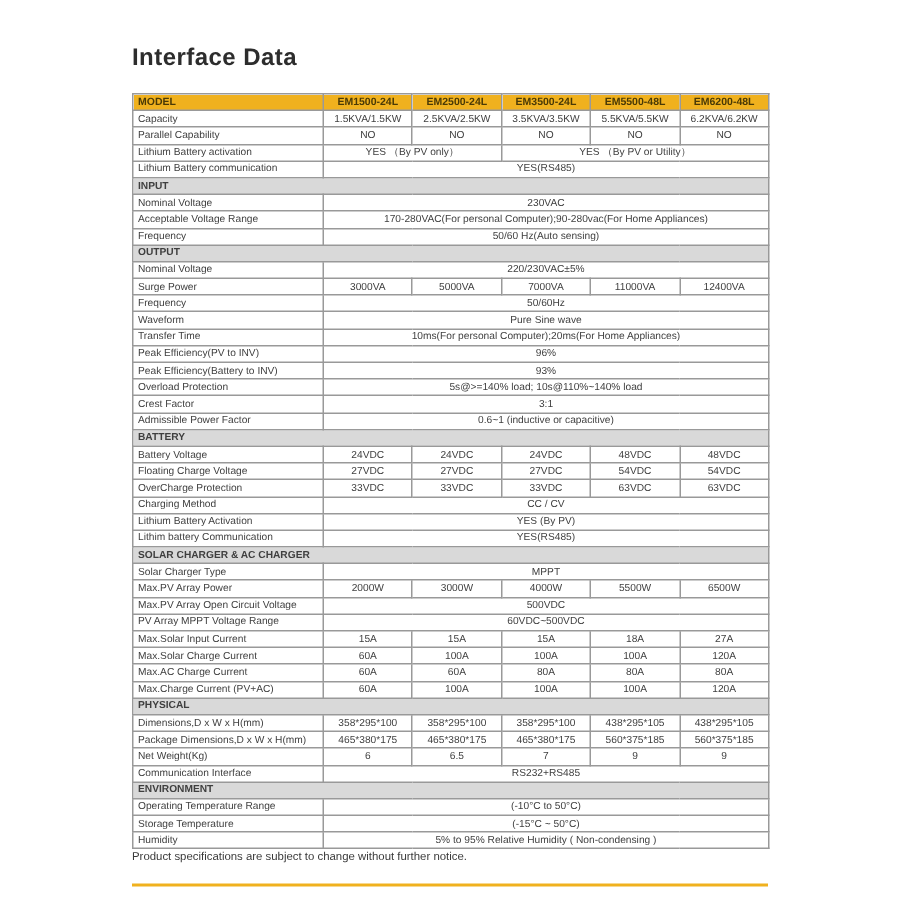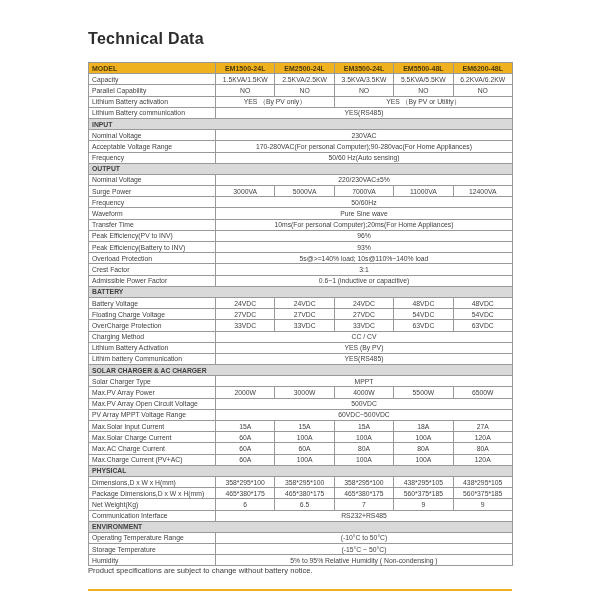--- a/index.html
+++ b/index.html
@@ -70,21 +70,21 @@
     left: 88px;
     top: 589px;
     width: 424px;
     height: 2px;
     background: #F0B11E;
   }
 </style>
 </head>
 <body>
 
-<div class="page-title">Technical Data</div>
+<div class="page-title">Interface Data</div>
 
 <table class="spec">
   <colgroup>
     <col style="width:127px">
     <col style="width:59.4px">
     <col style="width:59.4px">
     <col style="width:59.4px">
     <col style="width:59.4px">
     <col style="width:59.4px">
   </colgroup>
@@ -320,15 +320,15 @@
         <td class="label">Storage Temperature</td>
         <td class="val" colspan="5">(-15°C ~ 50°C)</td>
       </tr>
       <tr>
         <td class="label">Humidity</td>
         <td class="val" colspan="5">5% to 95% Relative Humidity ( Non-condensing )</td>
       </tr>
     </tbody>
 </table>
 
-<div class="footer-note">Product specifications are subject to change without battery notice.</div>
+<div class="footer-note">Product specifications are subject to change without further notice.</div>
 
 <div class="accent-divider"></div>
 
 </body></html>

